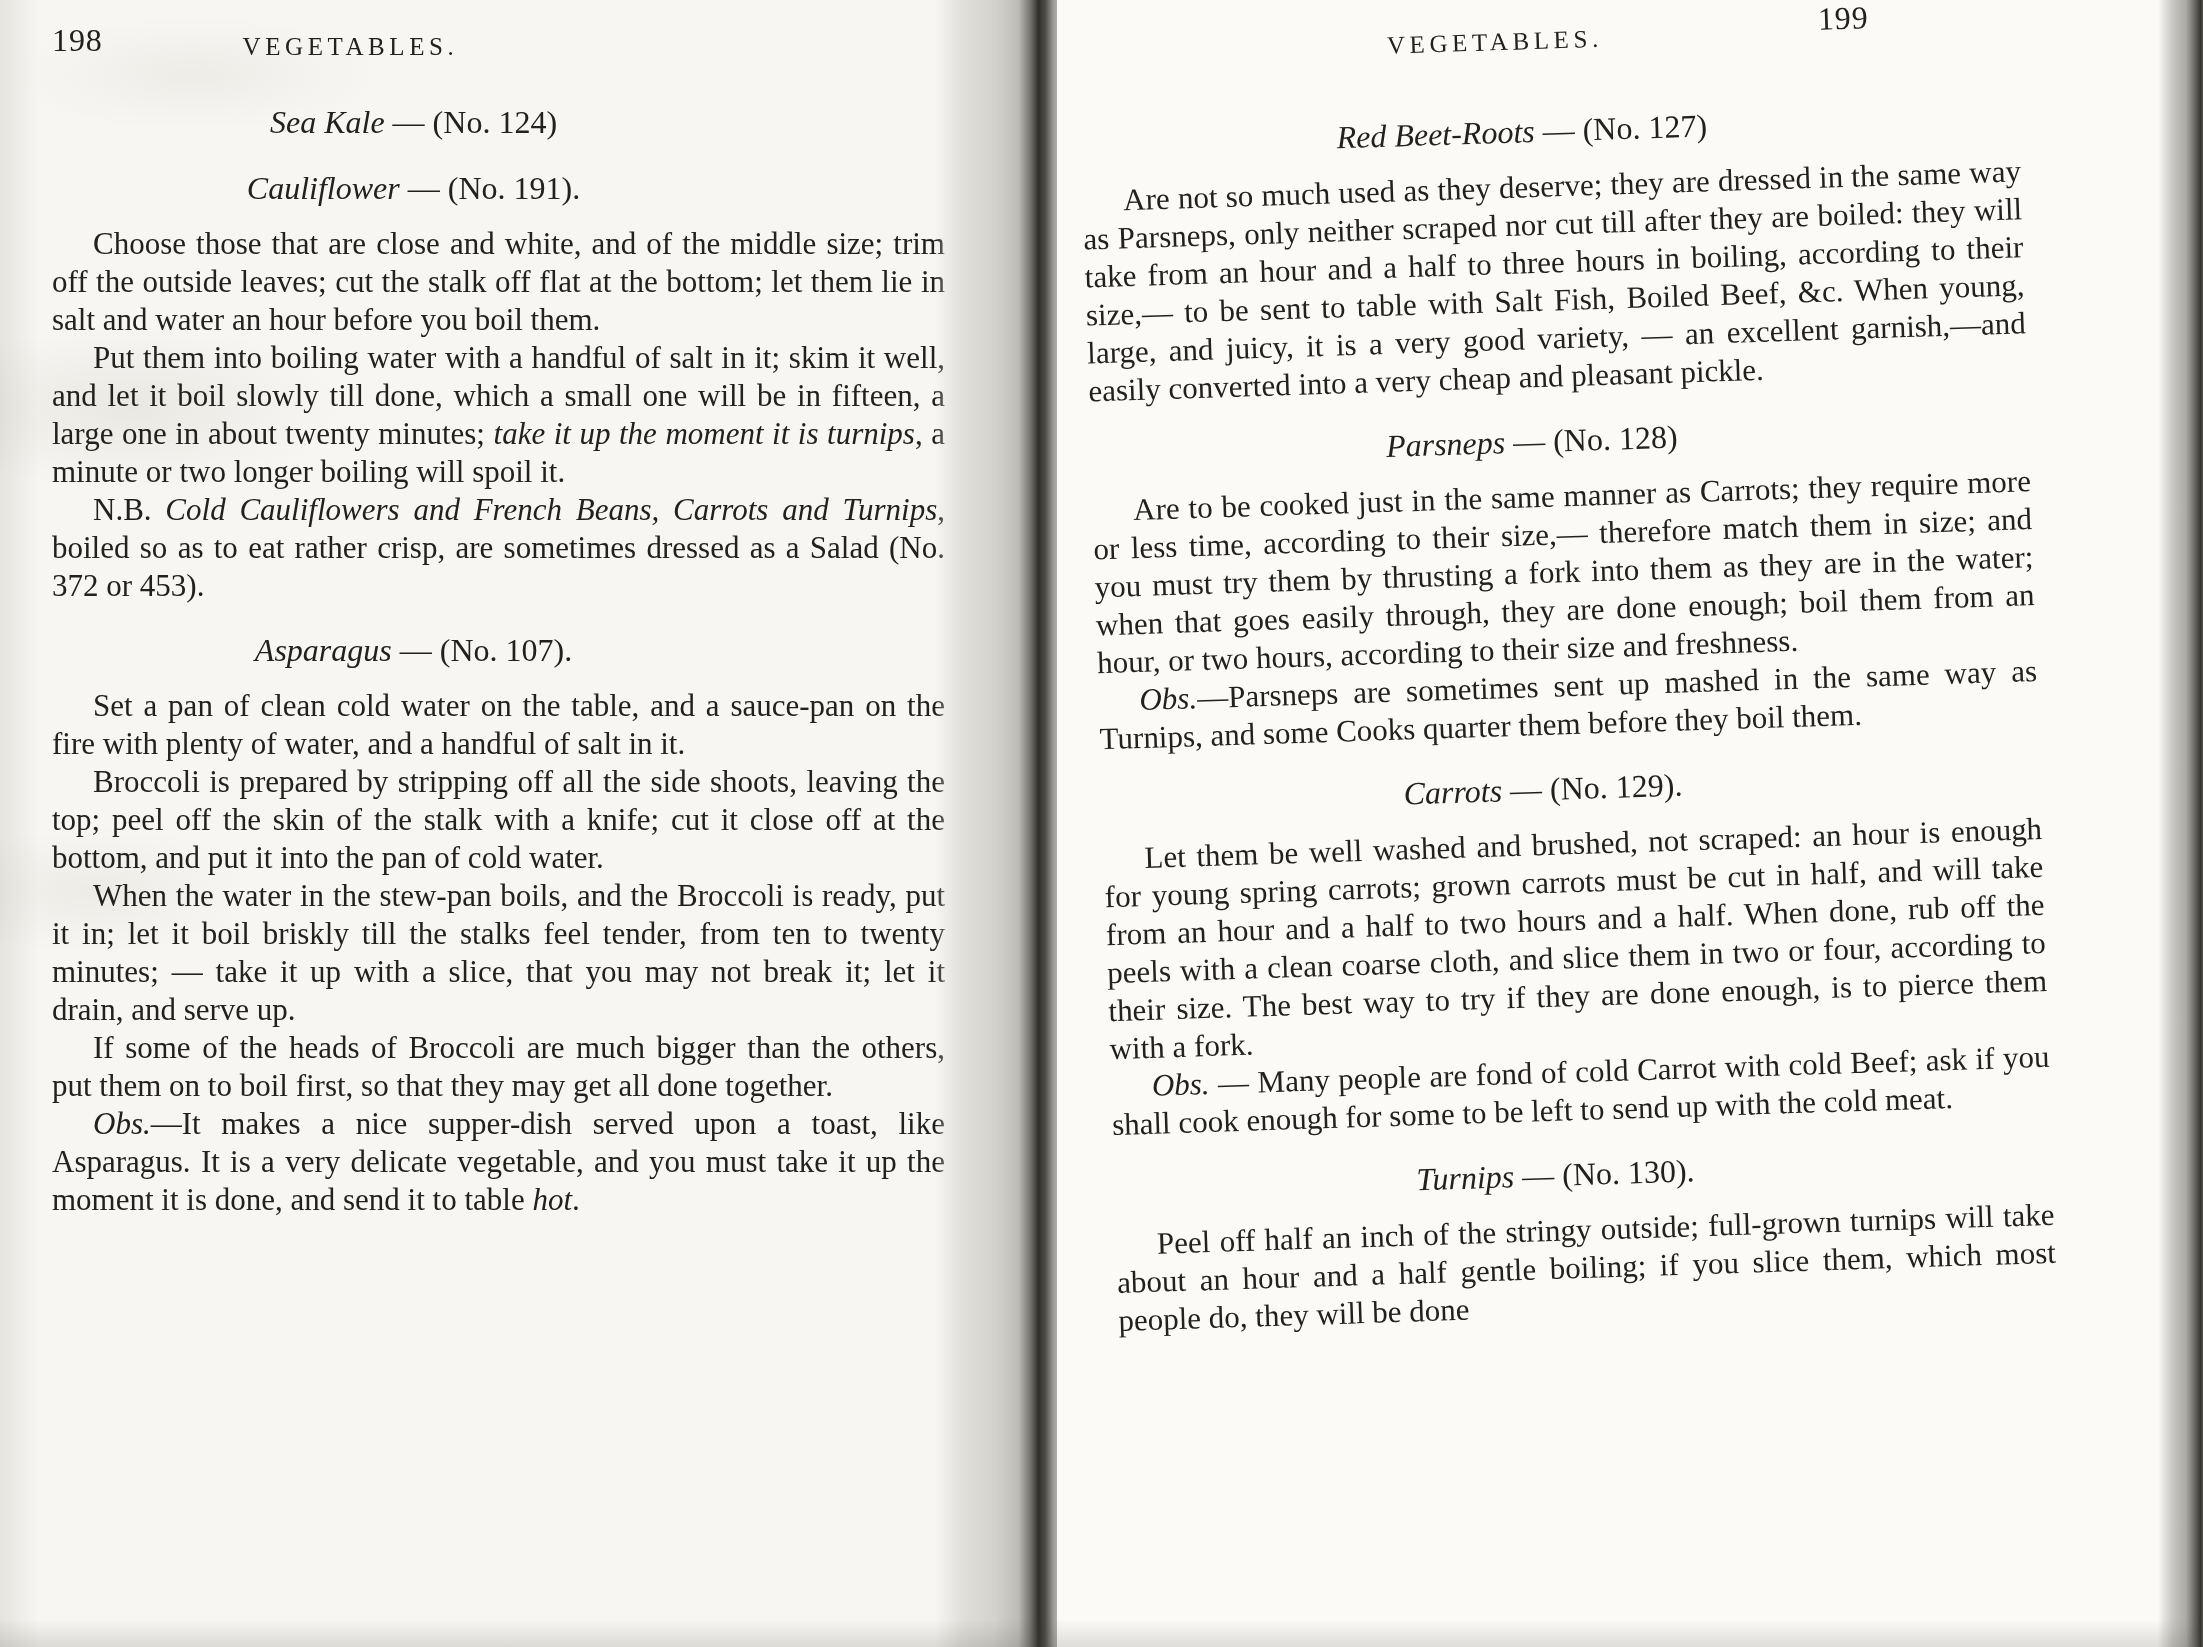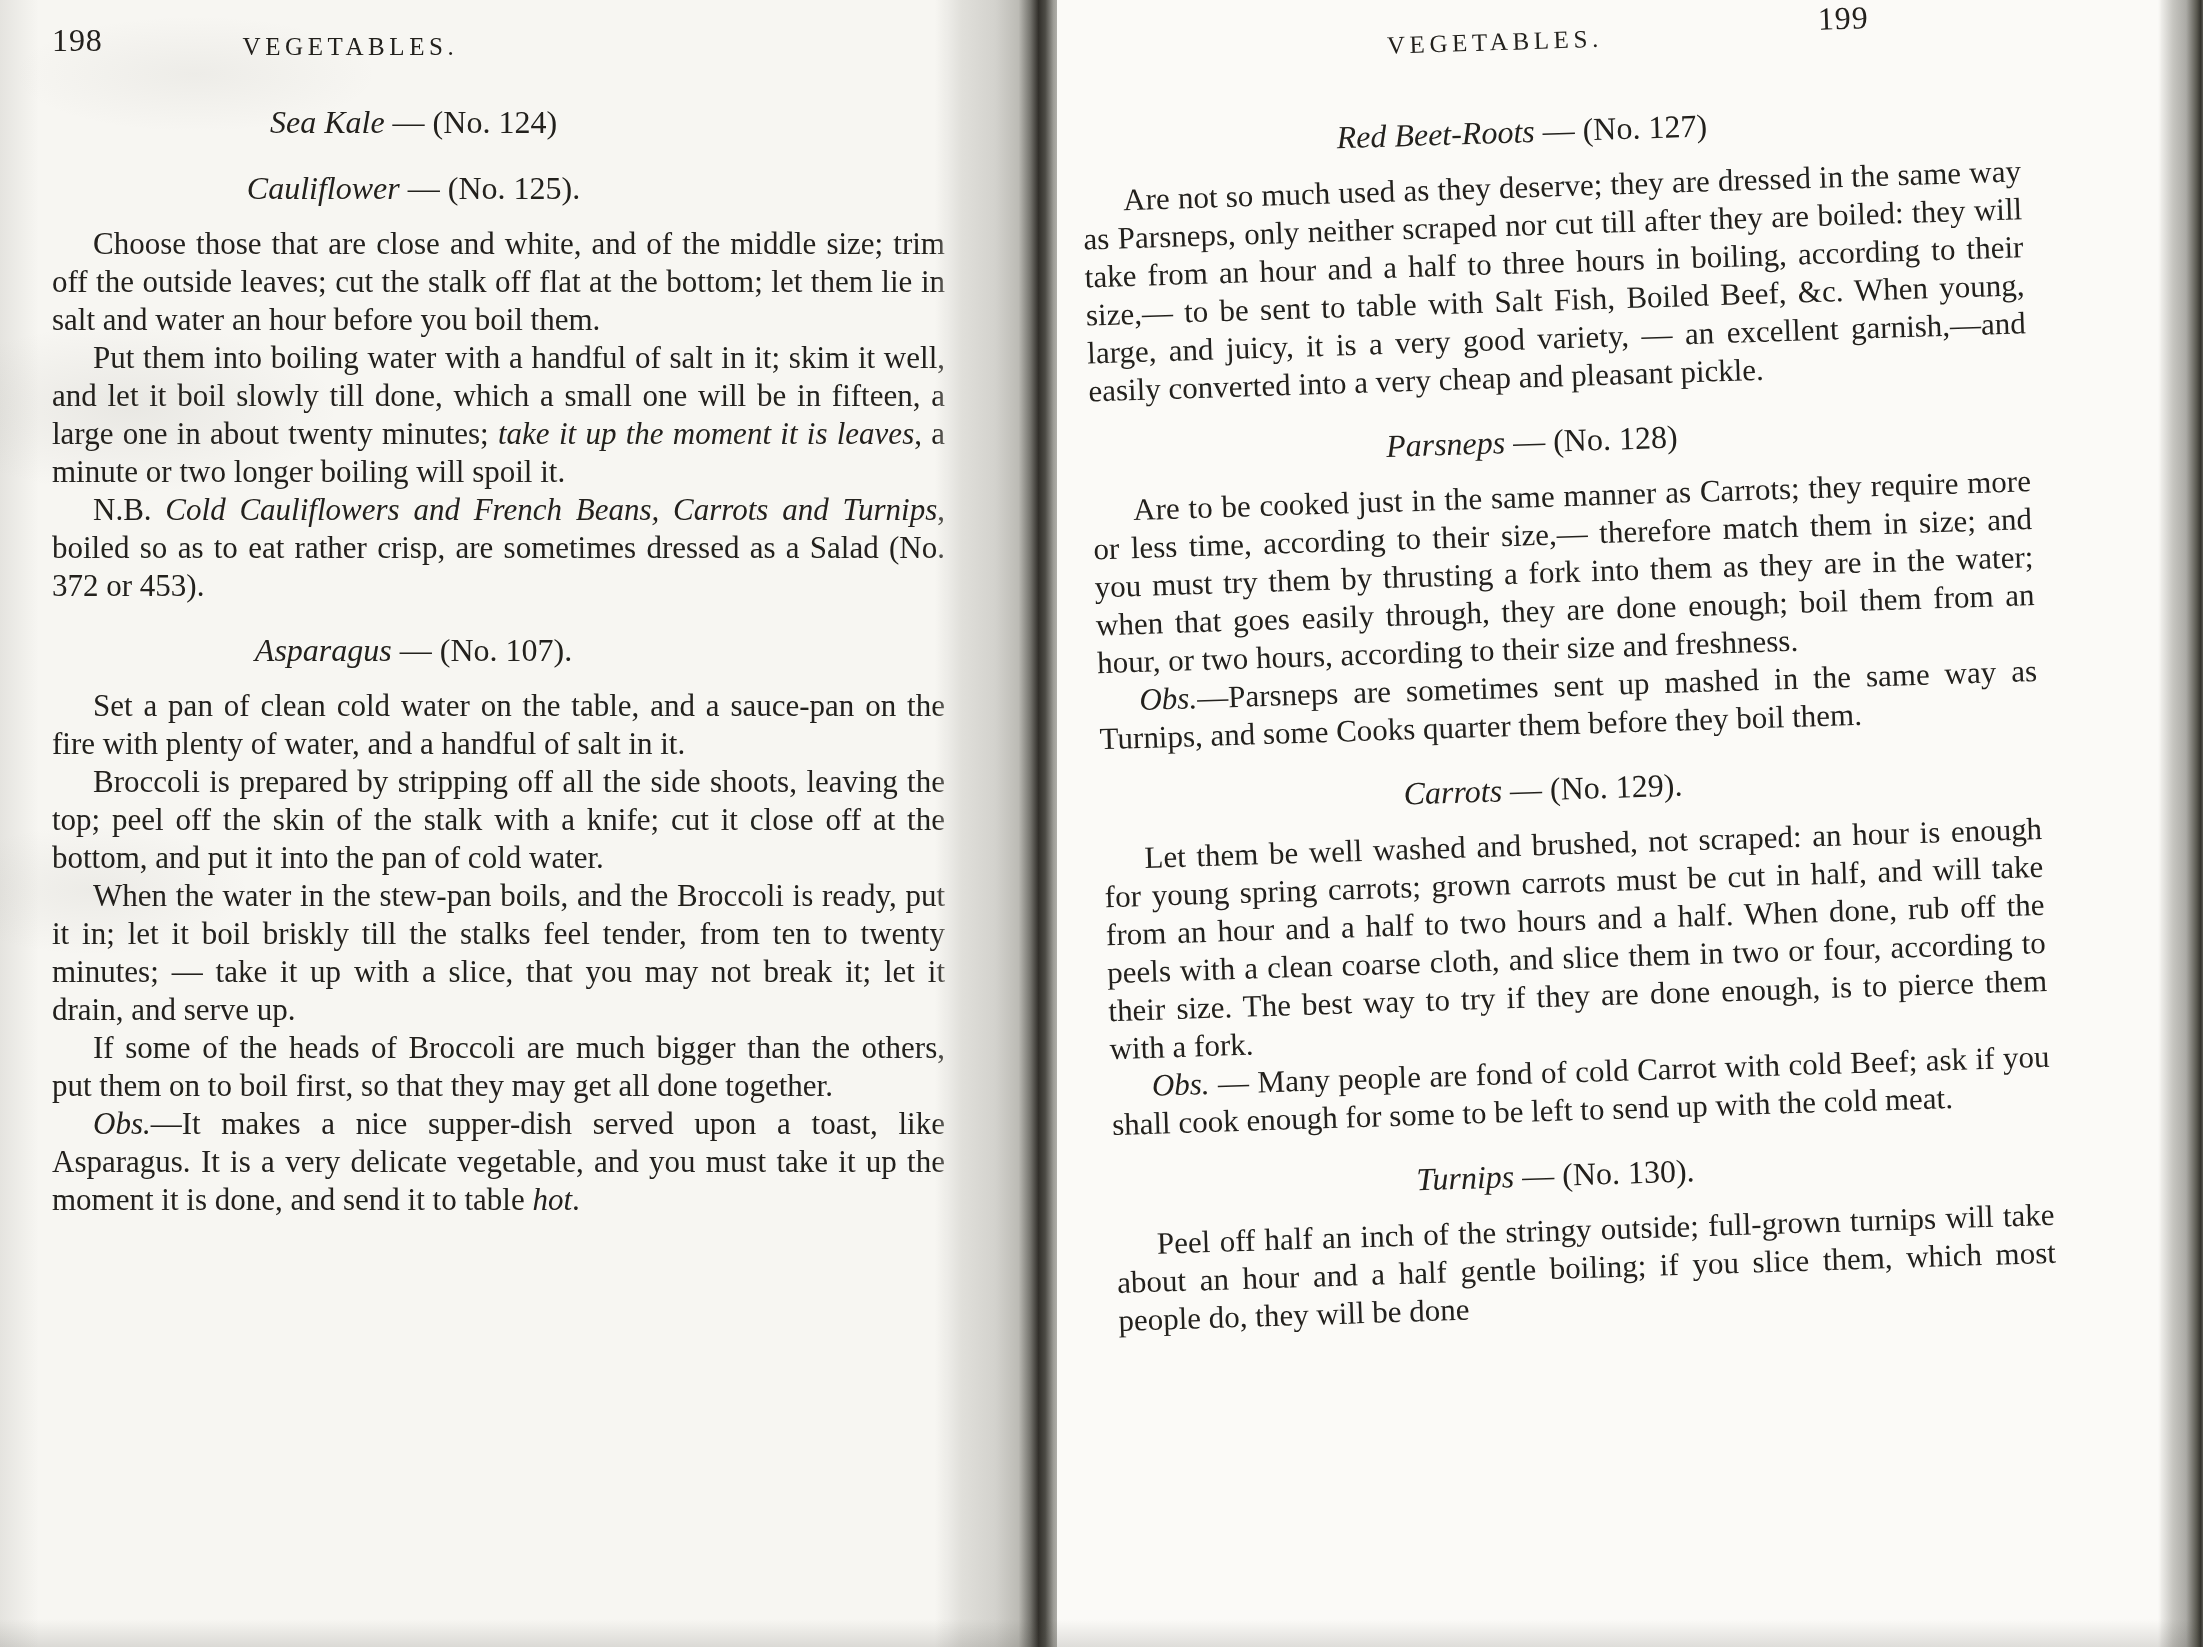--- a/index.html
+++ b/index.html
@@ -65,23 +65,23 @@
 </head>
 <body>
 
 <div class="scan">
 
   <section class="page page-left">
     <span class="pagenum">198</span>
     <span class="runhead">VEGETABLES.</span>
     <div class="content">
         <h3 class="heading"><em>Sea Kale </em><span>— (No. 124)</span></h3>
-        <h3 class="heading"><em>Cauliflower </em><span>— (No. 125).</span></h3>
+        <h3 class="heading"><em>Cauliflower </em><span>— (No. 191).</span></h3>
         <p><span>Choose those that are close and white, and of the middle size; trim off the outside leaves; cut the stalk off flat at the bottom; let them lie in salt and water an hour before you boil them.</span></p>
-        <p><span>Put them into boiling water with a handful of salt in it; skim it well, and let it boil slowly till done, which a small one will be in fifteen, a large one in about twenty minutes; </span><em>take it up the moment it is leaves</em><span>, a minute or two longer boiling will spoil it.</span></p>
+        <p><span>Put them into boiling water with a handful of salt in it; skim it well, and let it boil slowly till done, which a small one will be in fifteen, a large one in about twenty minutes; </span><em>take it up the moment it is turnips</em><span>, a minute or two longer boiling will spoil it.</span></p>
         <p><span>N.B. </span><em>Cold Cauliflowers and French Beans, Carrots and Turnips</em><span>, boiled so as to eat rather crisp, are sometimes dressed as a Salad (No. 372 or 453).</span></p>
         <h3 class="heading"><em>Asparagus </em><span>— (No. 107).</span></h3>
         <p><span>Set a pan of clean cold water on the table, and a sauce-pan on the fire with plenty of water, and a handful of salt in it.</span></p>
         <p><span>Broccoli is prepared by stripping off all the side shoots, leaving the top; peel off the skin of the stalk with a knife; cut it close off at the bottom, and put it into the pan of cold water.</span></p>
         <p><span>When the water in the stew-pan boils, and the Broccoli is ready, put it in; let it boil briskly till the stalks feel tender, from ten to twenty minutes; — take it up with a slice, that you may not break it; let it drain, and serve up.</span></p>
         <p><span>If some of the heads of Broccoli are much bigger than the others, put them on to boil first, so that they may get all done together.</span></p>
         <p><em>Obs.</em><span>—It makes a nice supper-dish served upon a toast, like Asparagus.  It is a very delicate vegetable, and you must take it up the moment it is done, and send it to table </span><em>hot</em><span>.</span></p>
       </div>
   </section>
 

